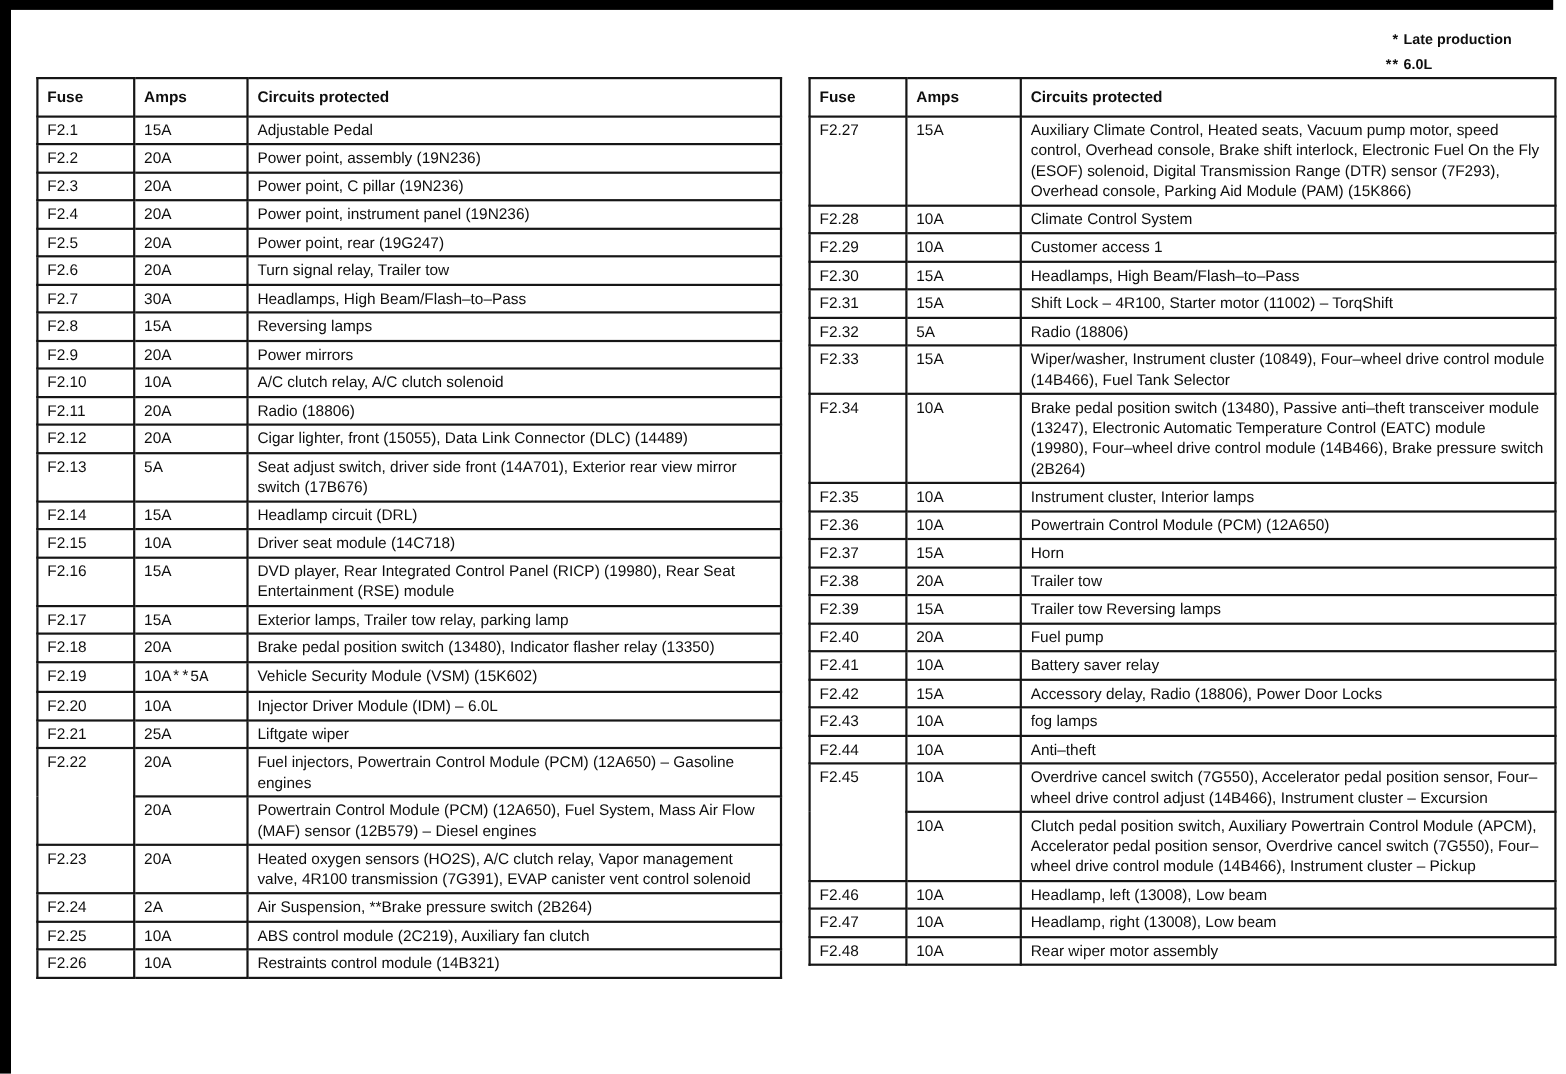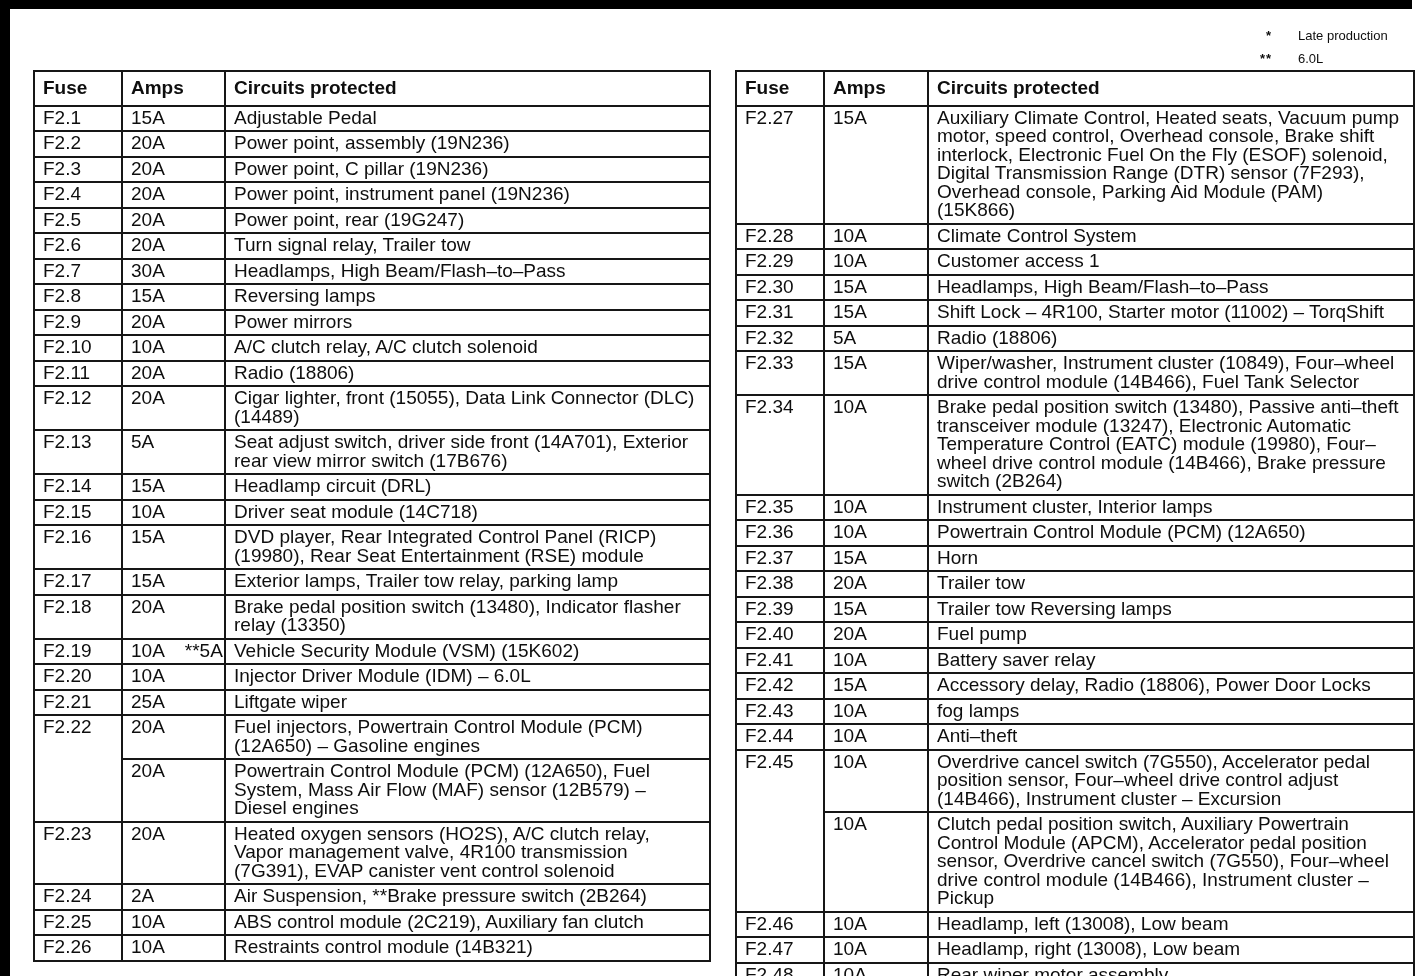--- a/index.html
+++ b/index.html
@@ -40,46 +40,47 @@
     margin-bottom: 7px;
   }
   .legend-symbol {
     display: inline-block;
     width: 26px;
     text-align: right;
     font-weight: bold;
     letter-spacing: 1px;
   }
   .legend-label {
-    margin-left: 26px;
+    margin-left: 4px;
+    font-weight: bold;
   }
   table.fuse-table {
     position: absolute;
     border-collapse: collapse;
     table-layout: fixed;
-    font-size: 19px;
+    font-size: 14px;
     line-height: 18.5px;
     background: #fff;
   }
   table.fuse-table-left  { left: 33px;  top: 70px; width: 678px; }
   table.fuse-table-right { left: 735px; top: 70px; width: 680px; }
   .fuse-table th, .fuse-table td {
     border: 2px solid #161616;
     text-align: left;
     vertical-align: top;
     padding: 2px 8px 3px 8px;
     overflow: hidden;
   }
   .fuse-table th {
     font-weight: bold;
     padding-top: 7px;
     padding-bottom: 7px;
   }
   .amps-note {
-    margin-left: 20px;
+    font-family: Liberation Mono, monospace;
   }
 </style>
 </head>
 <body>
 
 <div class="scan-edge-top"></div>
 <div class="scan-edge-left"></div>
 
 <div class="legend">
   <div class="legend-row">

